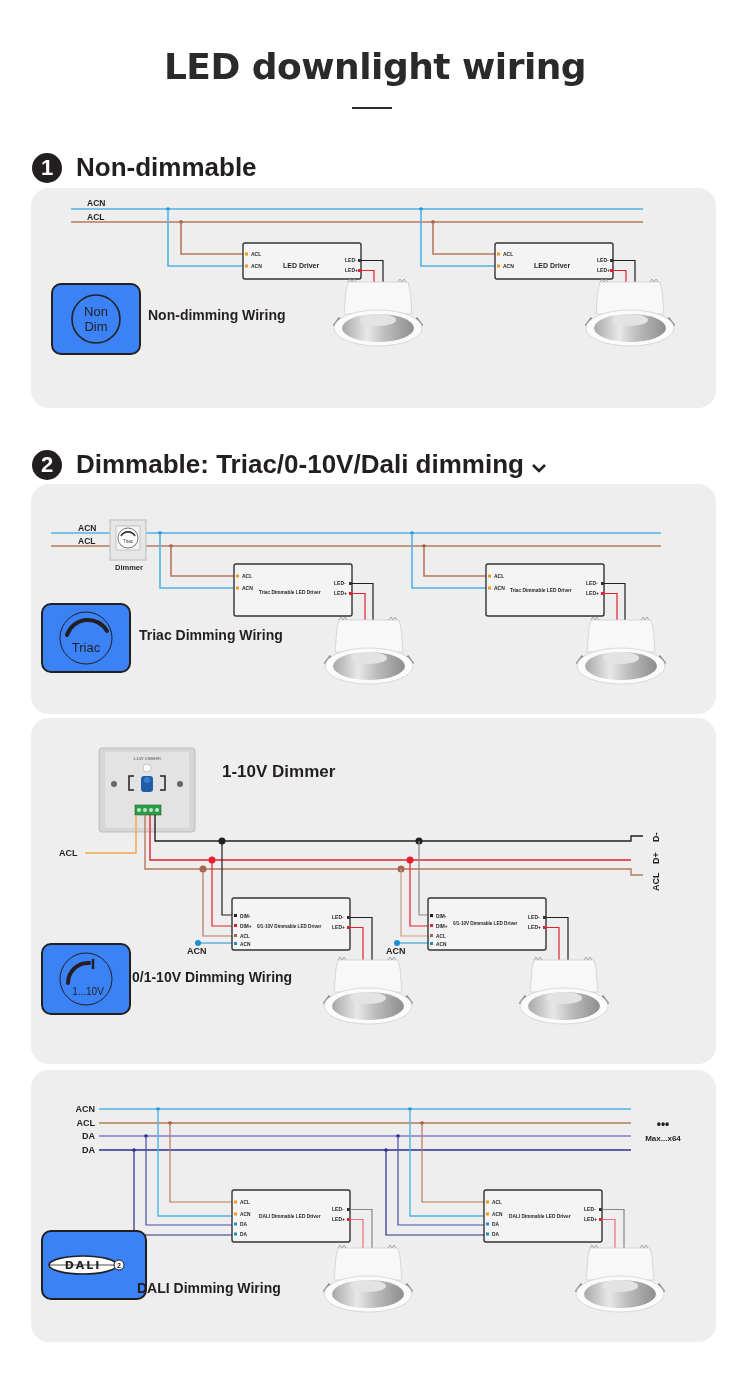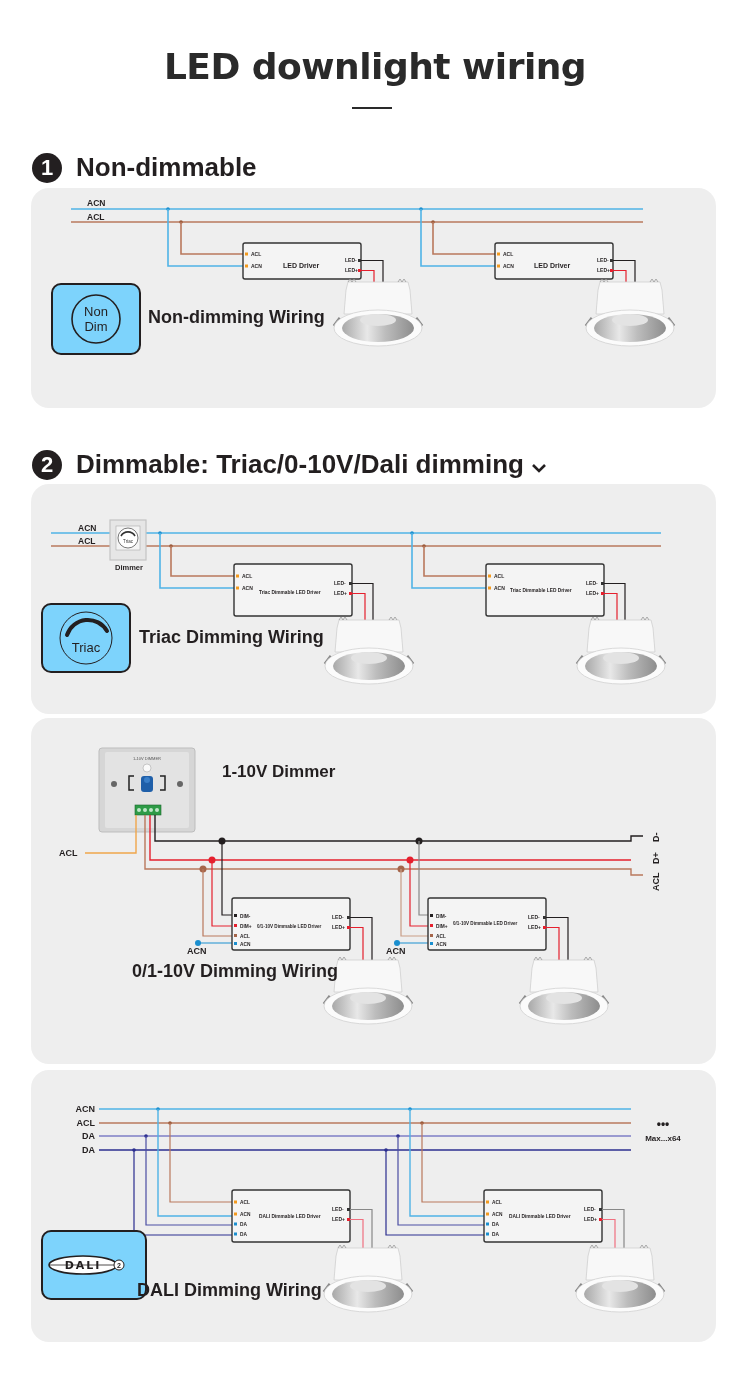--- a/index.html
+++ b/index.html
@@ -10,22 +10,22 @@
   .title-underline { position: absolute; left: 352px; top: 107px; width: 40px; height: 2px; background: #2a2a2a; }
   .section-head { position: absolute; left: 32px; display: flex; align-items: center; }
   .num-badge { width: 30px; height: 30px; border-radius: 50%; background: #231f20; color: #fff;
     font-weight: bold; font-size: 22px; display: flex; align-items: center; justify-content: center; margin-right: 6px; }
   .section-label { font-weight: bold; font-size: 26px; color: #231f20; margin-left: 8px; }
   .chev { margin-left: 6px; font-size: 16px; font-weight: bold; }
   .panel { position: absolute; left: 31px; width: 685px; background: #eeeeee; border-radius: 18px; }
   svg.diag { position: absolute; left: 0; top: 0; }
   .wlabel { font-family: "Liberation Sans", sans-serif; font-weight: bold; fill: #231f20; }
   .dlabel { font-family: "Liberation Sans", sans-serif; font-weight: bold; fill: #231f20; }
-  .icon-box { position: absolute; width: 90px; height: 72px; border: 2px solid #231f20; border-radius: 10px; background: #7dd3fc; }
-  .wiring-title { position: absolute; font-weight: bold; font-size: 18px; color: #231f20; }
+  .icon-box { position: absolute; width: 90px; height: 72px; border: 2px solid #231f20; border-radius: 10px; background: #3b82f6; }
+  .wiring-title { position: absolute; font-weight: bold; font-size: 14px; color: #231f20; }
 </style>
 </head>
 <body>
 
 <div class="title">LED downlight wiring</div>
 <div class="title-underline"></div>
 
 <div class="section-head" style="top:152px;">
   <div class="num-badge">1</div>
   <div class="section-label">Non-dimmable</div>
@@ -312,21 +312,29 @@
     </g>
 
     <g transform="translate(337,248)">
         <use href="#dl"></use>
       </g>
     <g transform="translate(533,248)">
         <use href="#dl"></use>
       </g>
   </svg>
 
-  <div class="wiring-title" style="left:101px;top:243px;">0/1-10V Dimming Wiring</div>
+  <div class="icon-box" style="left:10px;top:225px;width:90px;height:72px;">
+    <svg width="86" height="68">
+      <circle cx="43" cy="34" r="26" fill="none" stroke="#231f20" stroke-width="1"></circle>
+      <path d="M25,38 A20,20 0 0 1 46,18" fill="none" stroke="#231f20" stroke-width="4" stroke-linecap="round"></path>
+      <line x1="50" y1="14" x2="50" y2="24" stroke="#231f20" stroke-width="2.5"></line>
+      <text x="45" y="50" text-anchor="middle" font-size="10" font-family="Liberation Sans, sans-serif" fill="#231f20">1...10V</text>
+    </svg>
+  </div>
+  <div class="wiring-title" style="left:101px;top:251px;">0/1-10V Dimming Wiring</div>
   <div class="wiring-title" style="left:191px;top:44px;font-size:17px;">1-10V Dimmer</div>
 </div>
 
 <div class="panel" style="top:1070px;height:272px;">
   <svg class="diag" width="685" height="272">
       <defs>
       <linearGradient id="refl" x1="0" x2="1" y1="0" y2="0">
         <stop offset="0" stop-color="#a8a8a8"></stop>
         <stop offset="0.35" stop-color="#e8e8e8"></stop>
         <stop offset="0.6" stop-color="#bdbdbd"></stop>

